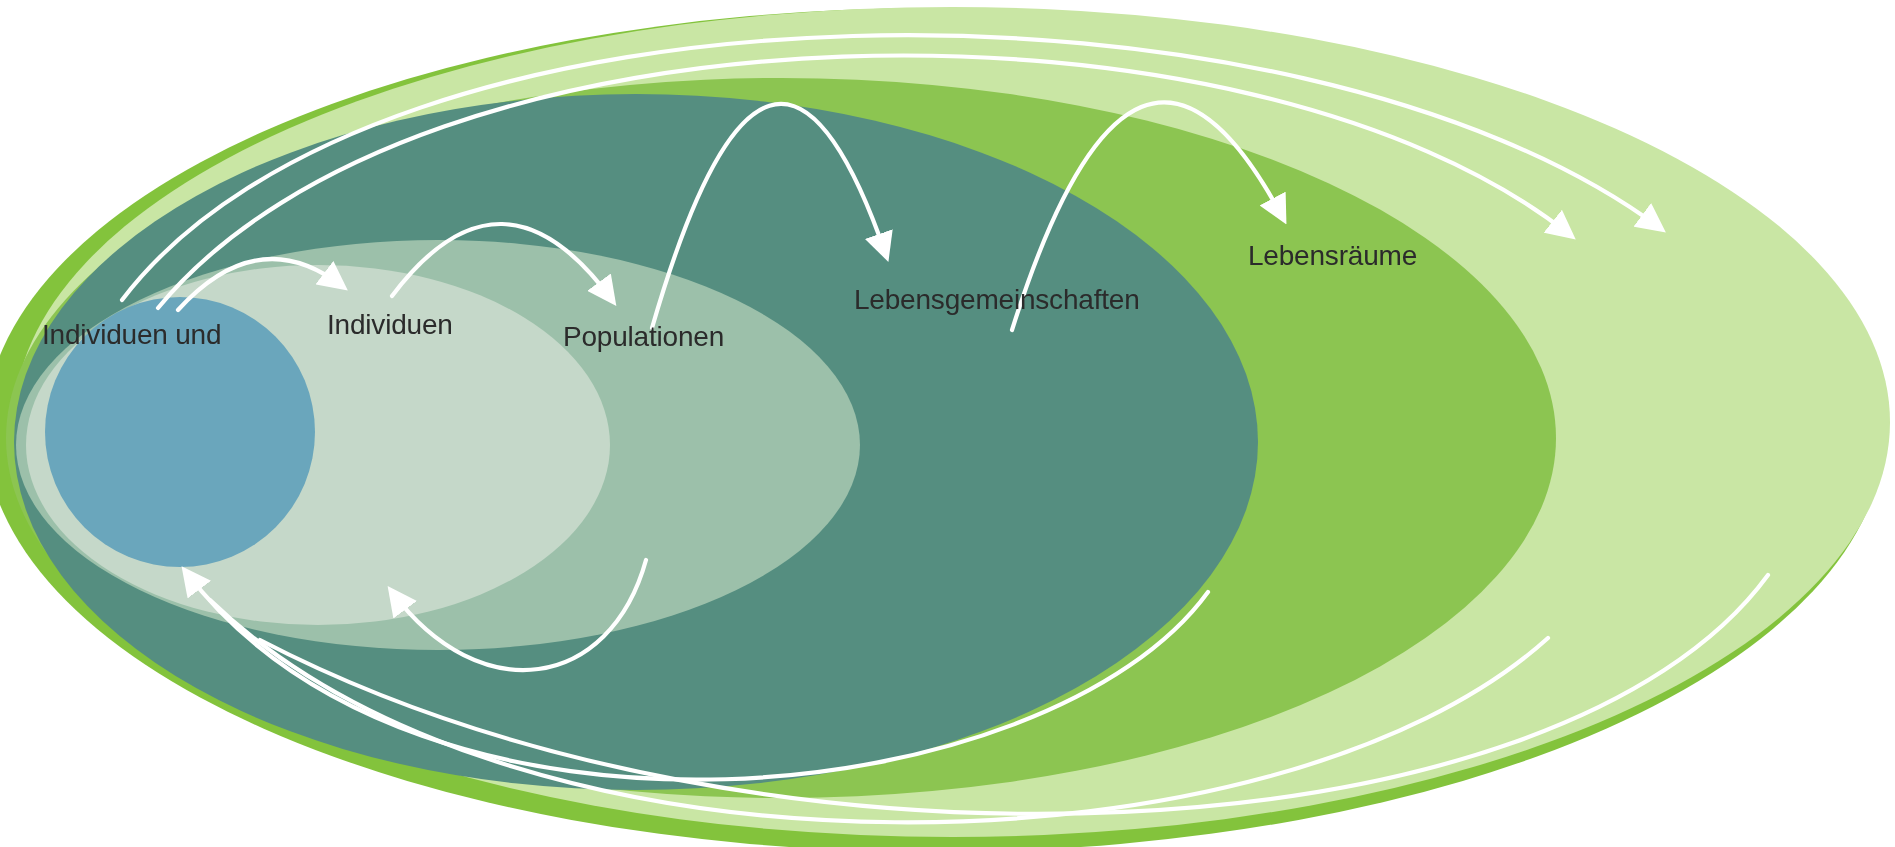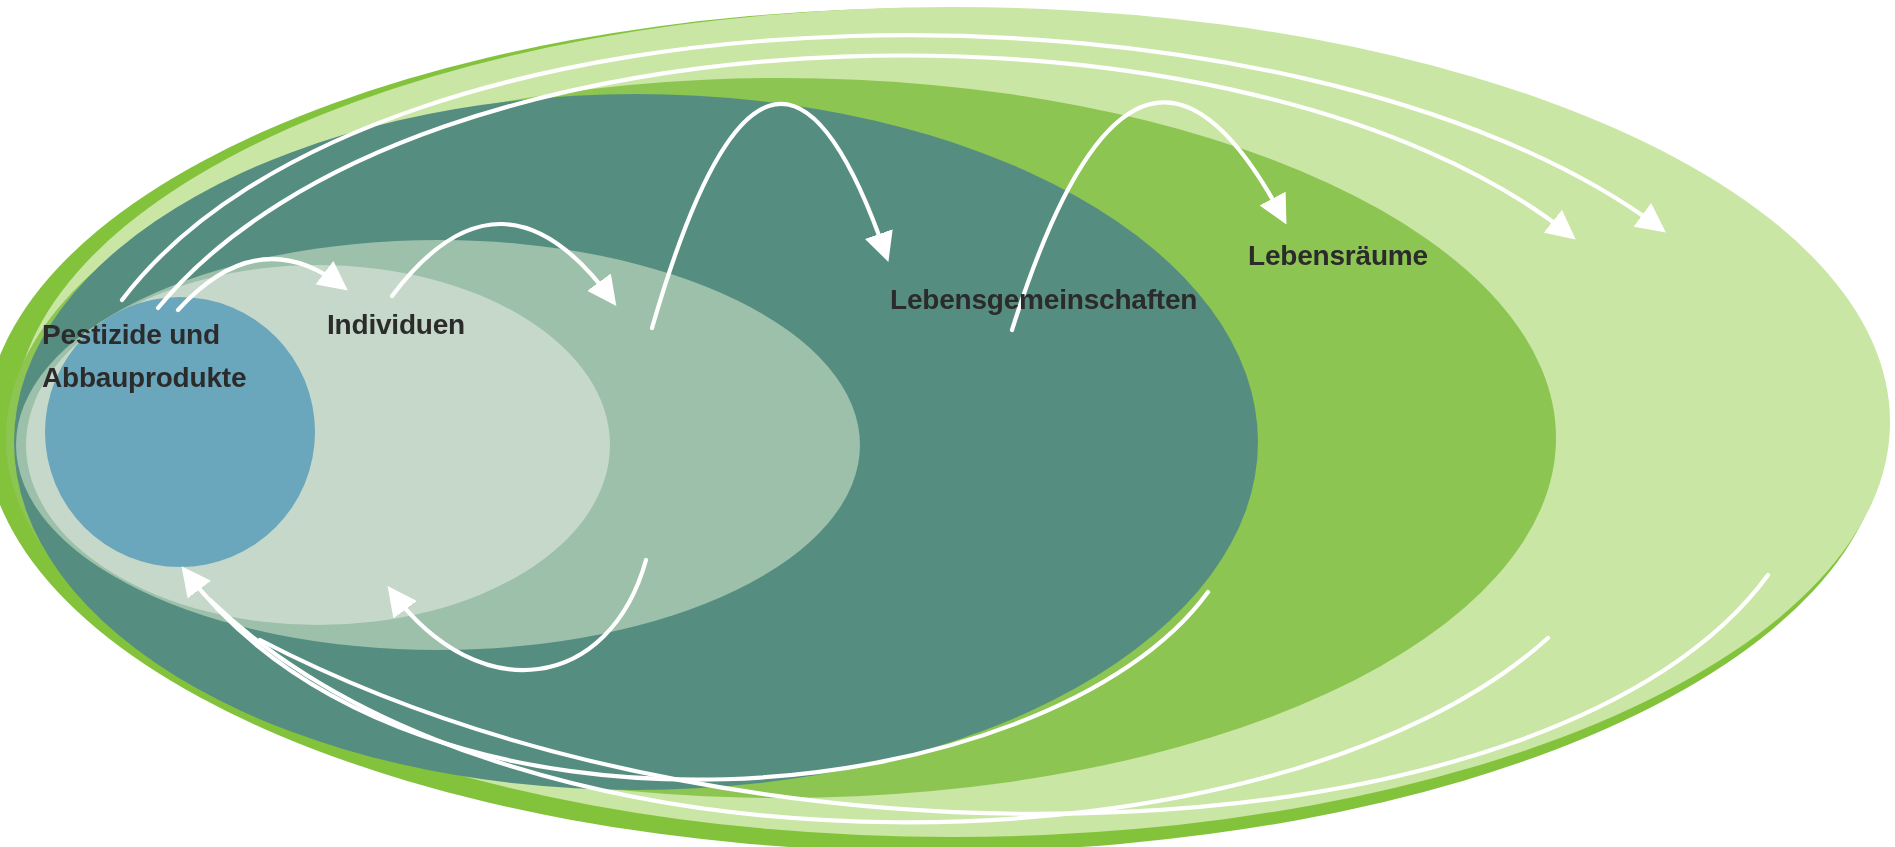--- a/index.html
+++ b/index.html
@@ -13,26 +13,26 @@
   #shapes{position:absolute;left:0;top:0;width:1895px;height:847px;}
   #levels{position:absolute;left:0;top:0;width:1895px;height:847px;}
   .level{
     position:absolute;
     font-size:28px;
     line-height:42.5px;
     color:#3e3e3e;
     letter-spacing:-0.2px;
     white-space:nowrap;
   }
-  .title-line{font-weight:700;color:#2b2b2b;}
+  .title-line{font-weight:400;color:#2b2b2b;}
   
   .lv-0{left:42px;top:314px;}
   .lv-1{left:327px;top:304px;}
   .lv-2{left:563px;top:316px;}
-  .lv-3{left:890px;top:279px;text-align:right;}
+  .lv-3{left:854px;top:279px;text-align:right;}
   .lv-4{left:1248px;top:235px;}
   .lv-5{left:1573px;top:274px;}
   .arrow{
     fill:none;
     stroke-width:4.2px;
     stroke-linecap:round;
   }
 </style>
 </head>
 <body>
@@ -63,25 +63,27 @@
         <path d="M 158,308 C 420,-10 1250,-20 1570,235" class="arrow" stroke="#ffffff" marker-end="url(#ah)"></path>
         <path d="M 646,560 C 610,690 480,710 392,592" class="arrow" stroke="#ffffff" marker-end="url(#ah)"></path>
         <path d="M 1208,592 C 1050,810 420,880 186,572" class="arrow" stroke="#ffffff" marker-end="url(#ah)"></path>
         <path d="M 1548,638 C 1280,880 520,900 210,600" class="arrow" stroke="#ffffff"></path>
         <path d="M 1768,575 C 1560,860 760,900 260,640" class="arrow" stroke="#ffffff"></path>
       </g>
   </svg>
 
   <div id="levels">
       <div class="level lv-0">
-        <div class="title-line">Pestizide und</div>
-        <div class="title-line">Abbauprodukte</div>
+        <div class="title-line">Individuen und</div>
       </div>
       <div class="level lv-1">
         <div class="title-line">Individuen</div>
+      </div>
+      <div class="level lv-2">
+        <div class="title-line">Populationen</div>
       </div>
       <div class="level lv-3">
         <div class="title-line">Lebensgemeinschaften</div>
       </div>
       <div class="level lv-4">
         <div class="title-line">Lebensräume</div>
       </div>
     </div>
 </div>
 

